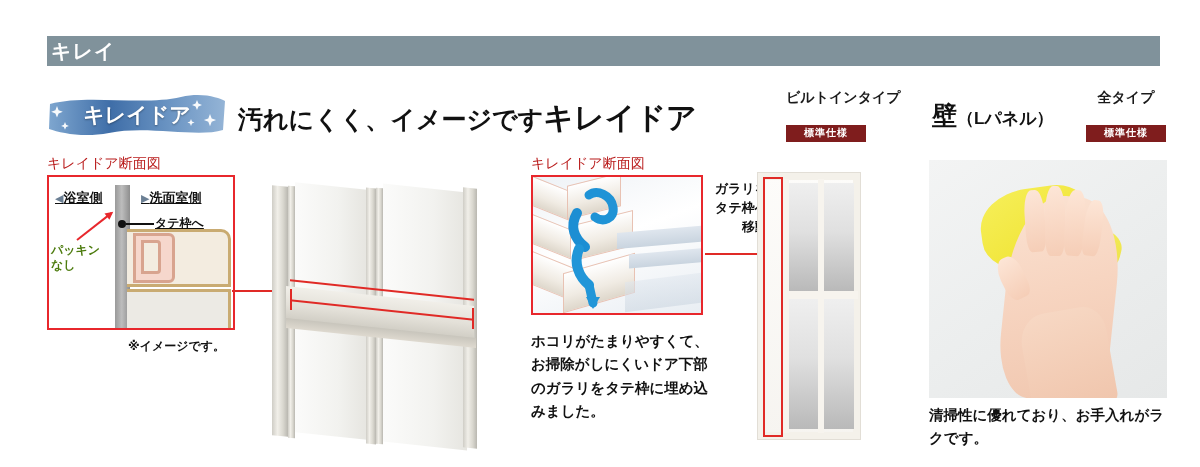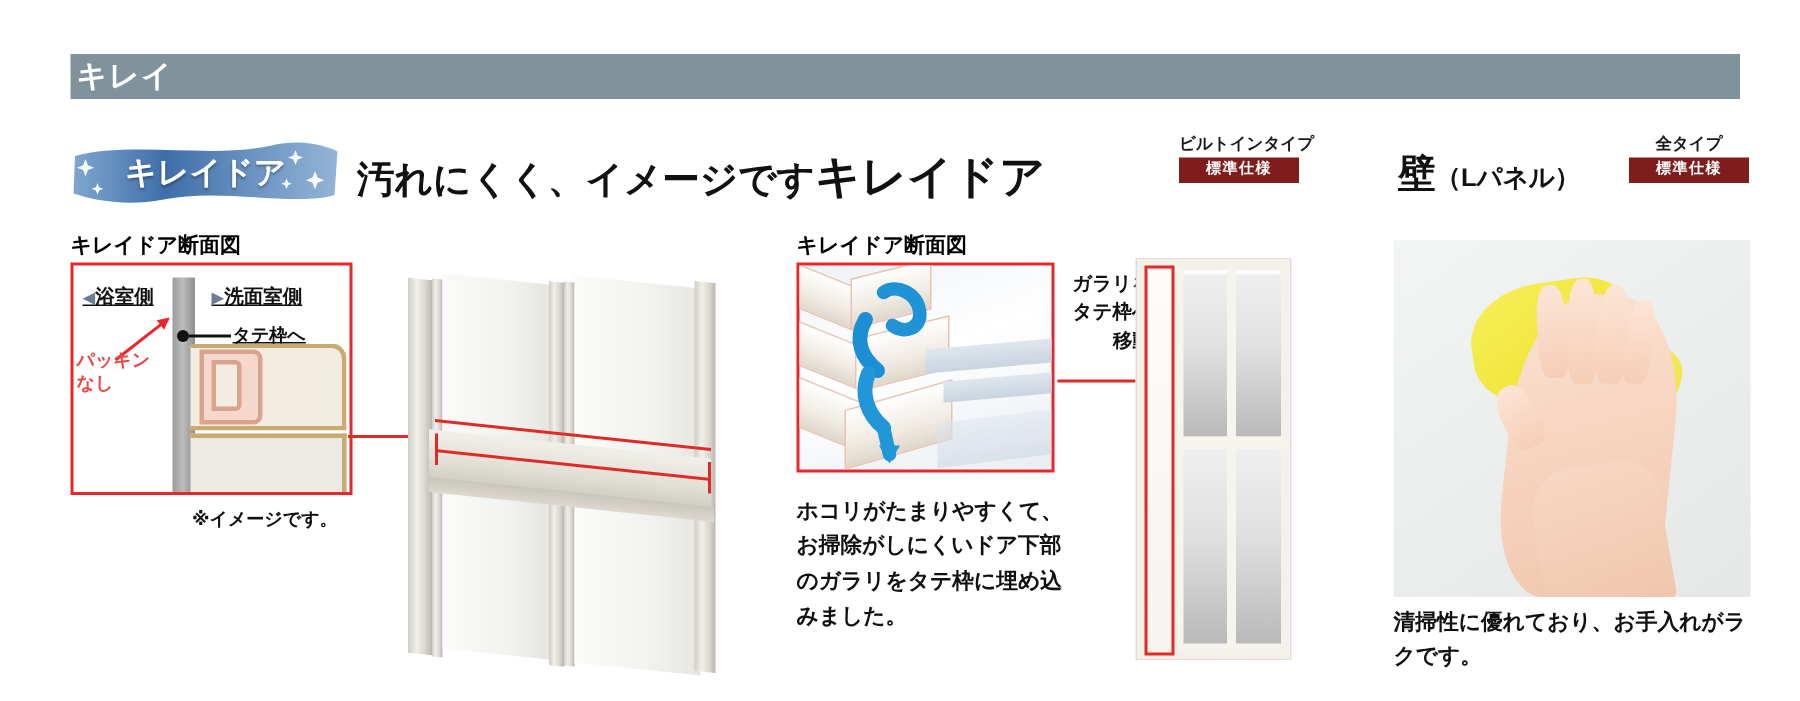--- a/index.html
+++ b/index.html
@@ -38,41 +38,41 @@
 
   .headline{
     position:absolute; left:238px; top:98px;
     font-size:25px; font-weight:700; letter-spacing:0px; white-space:nowrap;
   }
   .headline .big{ font-size:30px; }
 
   
   .typebadge{ position:absolute; text-align:center; }
   .typebadge .cap{
-    font-size:11px; font-weight:700; color:#1a1a1a; letter-spacing:0px;
-    line-height:1.1; white-space:nowrap; margin-bottom:3px;
+    font-size:14px; font-weight:700; color:#1a1a1a; letter-spacing:0px;
+    line-height:1.1; white-space:nowrap; margin-bottom:20px;
   }
   .typebadge .pill{
     display:block; background:#7f1d1d; color:#fff;
     font-size:10px; font-weight:700; letter-spacing:1px;
     padding:2px 6px 3px; line-height:1.15; white-space:nowrap;
   }
   #badge-builtin{ left:786px; top:90px; width:80px; }
   #badge-all{ left:1086px; top:90px; width:80px; }
 
   
   .wall-title{
     position:absolute; left:932px; top:99px;
     font-size:25px; font-weight:700; white-space:nowrap;
   }
   .wall-title .paren{ font-size:17px; font-weight:700; }
 
   
   .subcap{
-    position:absolute; font-size:14px; font-weight:700; color:#000000;
+    position:absolute; font-size:14px; font-weight:400; color:#b91c1c;
     white-space:nowrap;
   }
   #cap-left{ left:47px; top:155px; }
   #cap-mid{ left:531px; top:155px; }
 
   
   .xsec{
     position:absolute; left:47px; top:175px; width:188px; height:155px;
     border:2px solid #e8272c; background:#ffffff; overflow:hidden;
   }
@@ -120,22 +120,22 @@
   .xs-arrow{
     position:absolute; left:28px; top:62px; width:44px; height:2px;
     background:#e8272c; transform:rotate(-38deg); transform-origin:left center;
   }
   .xs-arrow::after{
     content:""; position:absolute; right:-2px; top:-3px;
     border-left:8px solid #e8272c;
     border-top:4px solid transparent; border-bottom:4px solid transparent;
   }
   .xs-redtext{
-    position:absolute; left:2px; top:56px; font-size:12px; font-weight:700;
-    color:#ef4444; line-height:1.25;
+    position:absolute; left:2px; top:66px; font-size:12px; font-weight:700;
+    color:#4d7c0f; line-height:1.25;
   }
 
   .note-img{
     position:absolute; left:128px; top:338px;
     font-size:12px; font-weight:700; color:#111; white-space:nowrap;
   }
 
   
   .door-photo{
     position:absolute; left:258px; top:168px; width:255px; height:285px;

